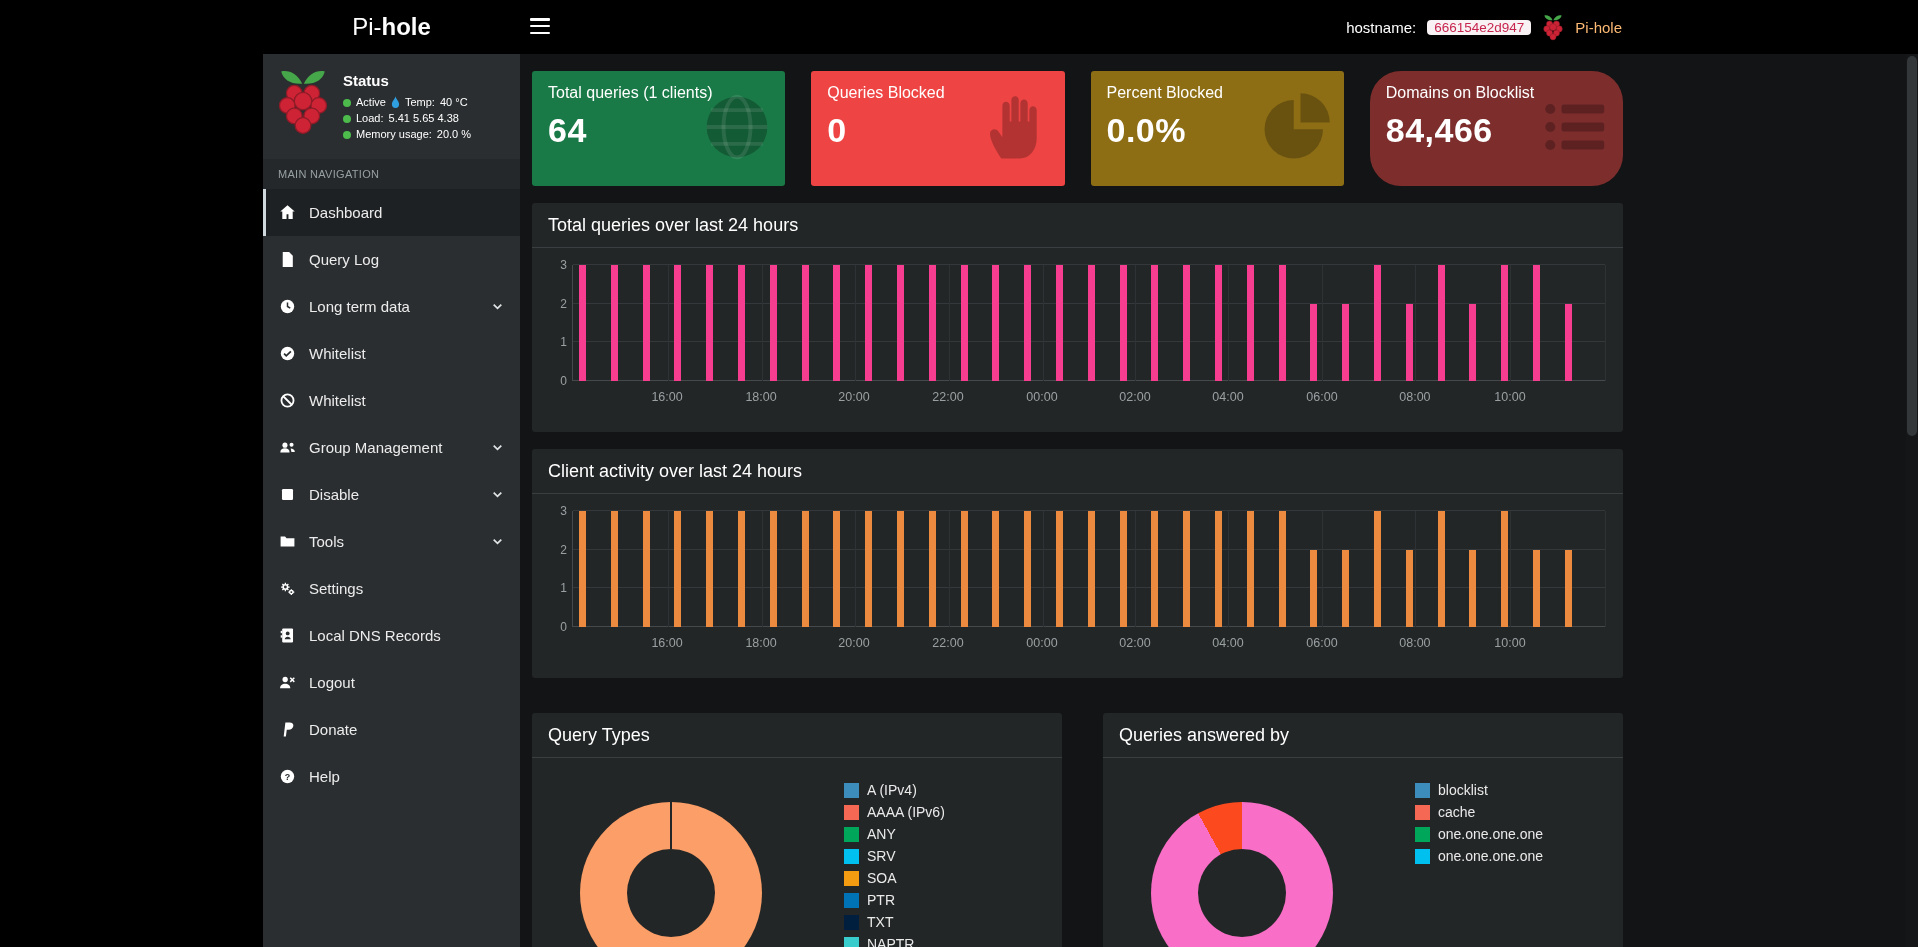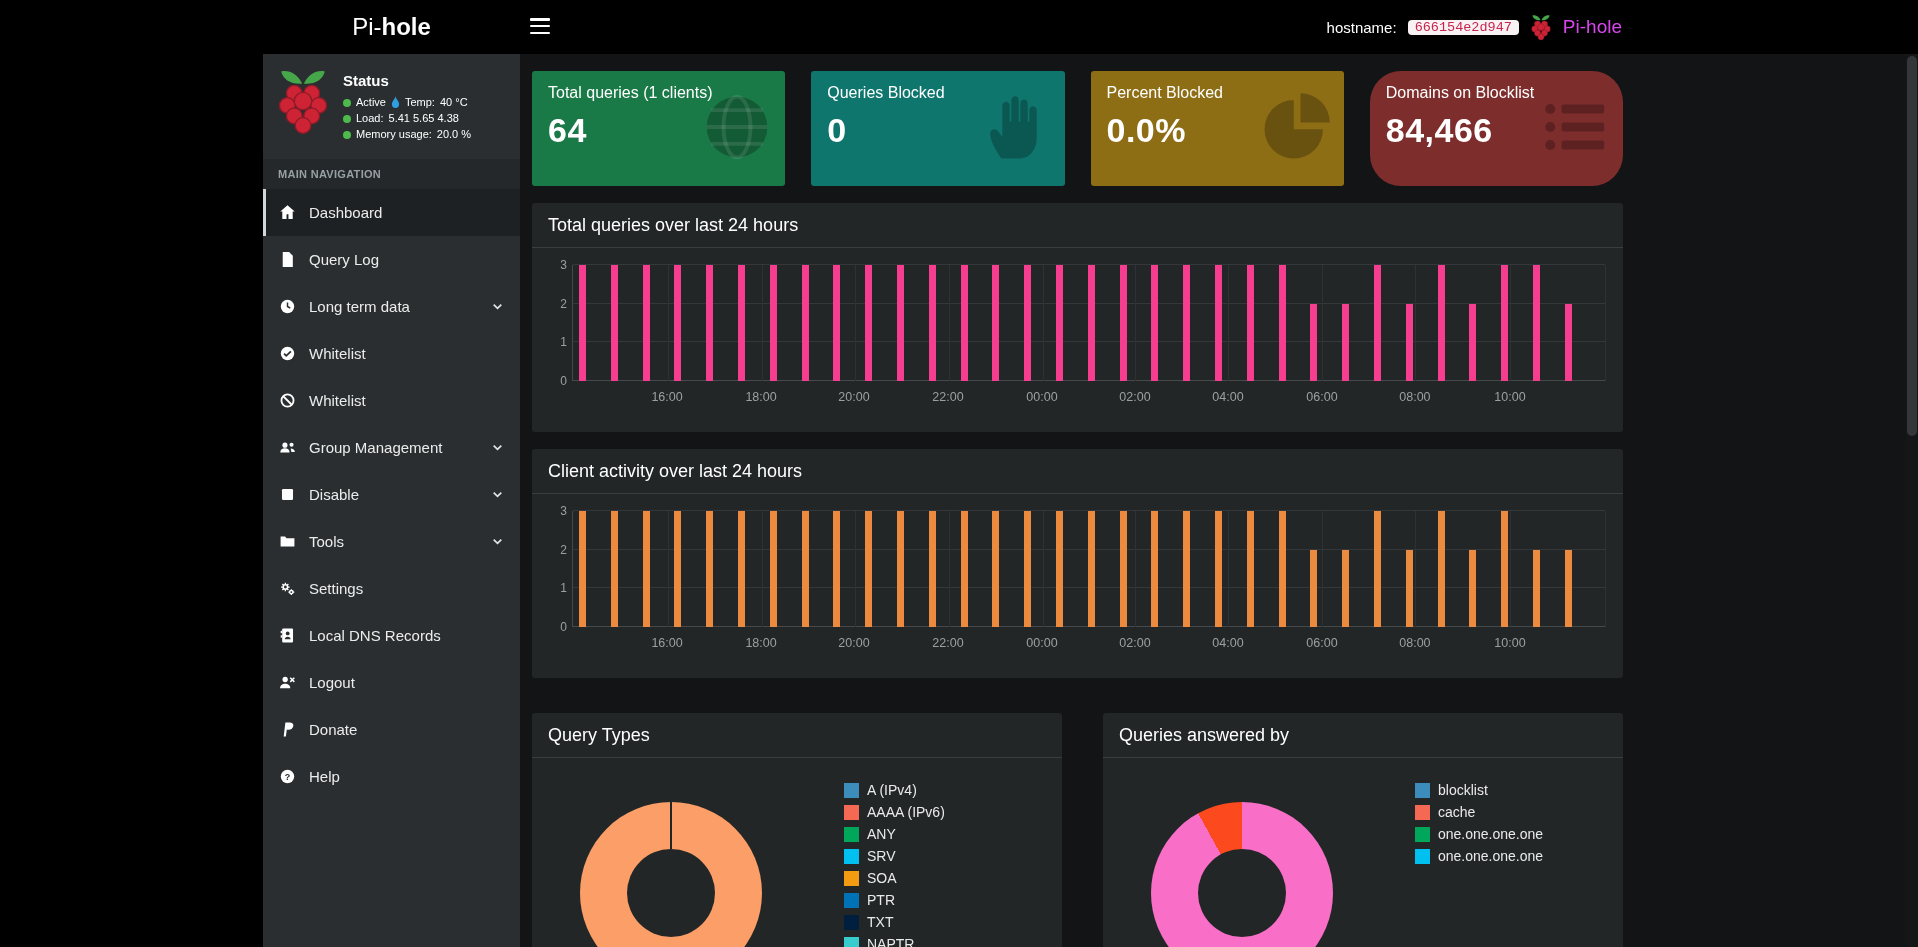--- a/index.html
+++ b/index.html
@@ -8,34 +8,34 @@
   .screen { position:relative; width:1918px; height:947px; background:#000; overflow:hidden; color:#fff; }
 
   
   .navbar { position:absolute; top:0; left:0; right:0; height:40px; background:#000; z-index:5; }
   .brand { position:absolute; left:263px; top:0; width:257px; height:54px; display:flex; align-items:center; justify-content:center; font-size:24px; color:#fff; cursor:pointer; }
   .brand b { font-weight:bold; }
   .hamburger { position:absolute; left:530px; top:18px; width:20px; height:16px; display:flex; flex-direction:column; justify-content:space-between; cursor:pointer; }
   .hamburger span { display:block; height:2.5px; background:#fff; border-radius:1px; }
   .nav-right { position:absolute; right:296px; top:0; height:54px; display:flex; align-items:center; gap:11px; }
   .hostname-label { font-size:15px; color:#fff; }
-  .hostname-badge { font-family:Liberation Mono, monospace; font-size:13.5px; background:#f9f2f4; color:#c7254e; padding:0 7px; border-radius:4px; }
-  .product-name { font-size:19px; color:#d946ef; }
+  .hostname-badge { font-family:Liberation Sans, sans-serif; font-size:13.5px; background:#f9f2f4; color:#c7254e; padding:0 7px; border-radius:4px; }
+  .product-name { font-size:15px; color:#fdba74; }
   .nav-raspberry svg { display:block; }
 
   
   .sidebar { position:absolute; top:54px; left:263px; width:257px; bottom:0; background:#2a2e30; }
   .status-box { display:flex; gap:12px; padding:14px 10px 12px 12px; }
   .status-logo svg { display:block; }
   .status-title { font-size:15px; font-weight:bold; margin:4px 0 6px 0; }
   .status-row { display:flex; align-items:center; gap:5px; font-size:11px; line-height:1.45; color:#fff; white-space:nowrap; }
   .dot { width:8px; height:8px; border-radius:50%; background:#4cbb4c; flex:0 0 auto; }
   .flame svg { display:block; }
 
-  .nav-section-label { background:#24282a; color:#97a0a2; font-size:11px; font-weight:bold; padding:9px 15px; letter-spacing:.3px; margin-top:4px; }
+  .nav-section-label { background:#24282a; color:#97a0a2; font-size:11px; font-weight:normal; padding:9px 15px; letter-spacing:.3px; margin-top:4px; }
 
   .menu { list-style:none; }
   .menu-item { height:47px; display:flex; align-items:center; gap:12px; padding:0 12px 0 13px; border-left:3px solid transparent; font-size:15px; color:#ececec; cursor:pointer; }
   .menu-item.active { background:#1e2123; border-left-color:#cfd8dc; }
   .mi-icon { width:18px; height:17px; flex:0 0 auto; color:#fff; display:flex; align-items:center; }
   .mi-icon svg { width:17px; height:17px; display:block; }
   .chev { margin-left:auto; margin-right:4px; color:#dfe3e4; display:flex; align-items:center; }
 
   
   .content { position:absolute; top:54px; left:520px; right:0; bottom:0; background:#121415; padding:17px 0 0 12px; overflow:hidden; }
@@ -318,21 +318,21 @@
           <div class="card-icon">
             <svg viewBox="0 0 64 64">
               <circle cx="32" cy="32" r="27" fill="rgba(0,0,0,.25)"></circle>
               <g fill="none" stroke="rgba(255,255,255,.10)" stroke-width="3.5">
                 <ellipse cx="32" cy="32" rx="12" ry="27"></ellipse>
                 <path d="M5 32h54M9 17h46M9 47h46"></path>
               </g>
             </svg>
           </div>
         </div>
-        <div class="card" style="background: #0f766e;">
+        <div class="card" style="background: #ef4444;">
           <div class="card-title">Queries Blocked</div>
           <div class="card-value">0</div>
           <div class="card-icon">
             <svg viewBox="0 0 64 64">
               <path fill="rgba(0,0,0,.25)" d="M18 60c-4-6-10-16-10-22 0-4 5-5.5 7.5-2l3.5 5V13c0-4.5 6.5-4.5 6.5 0v14h1.5V8c0-4.5 6.5-4.5 6.5 0v19H35V11c0-4.5 6.5-4.5 6.5 0v16H43V17c0-4.5 6.5-4.5 6.5 0v25c0 10-6 18-15 18z"></path>
             </svg>
           </div>
         </div>
         <div class="card" style="background: rgb(141, 110, 21);">
           <div class="card-title">Percent Blocked</div>

